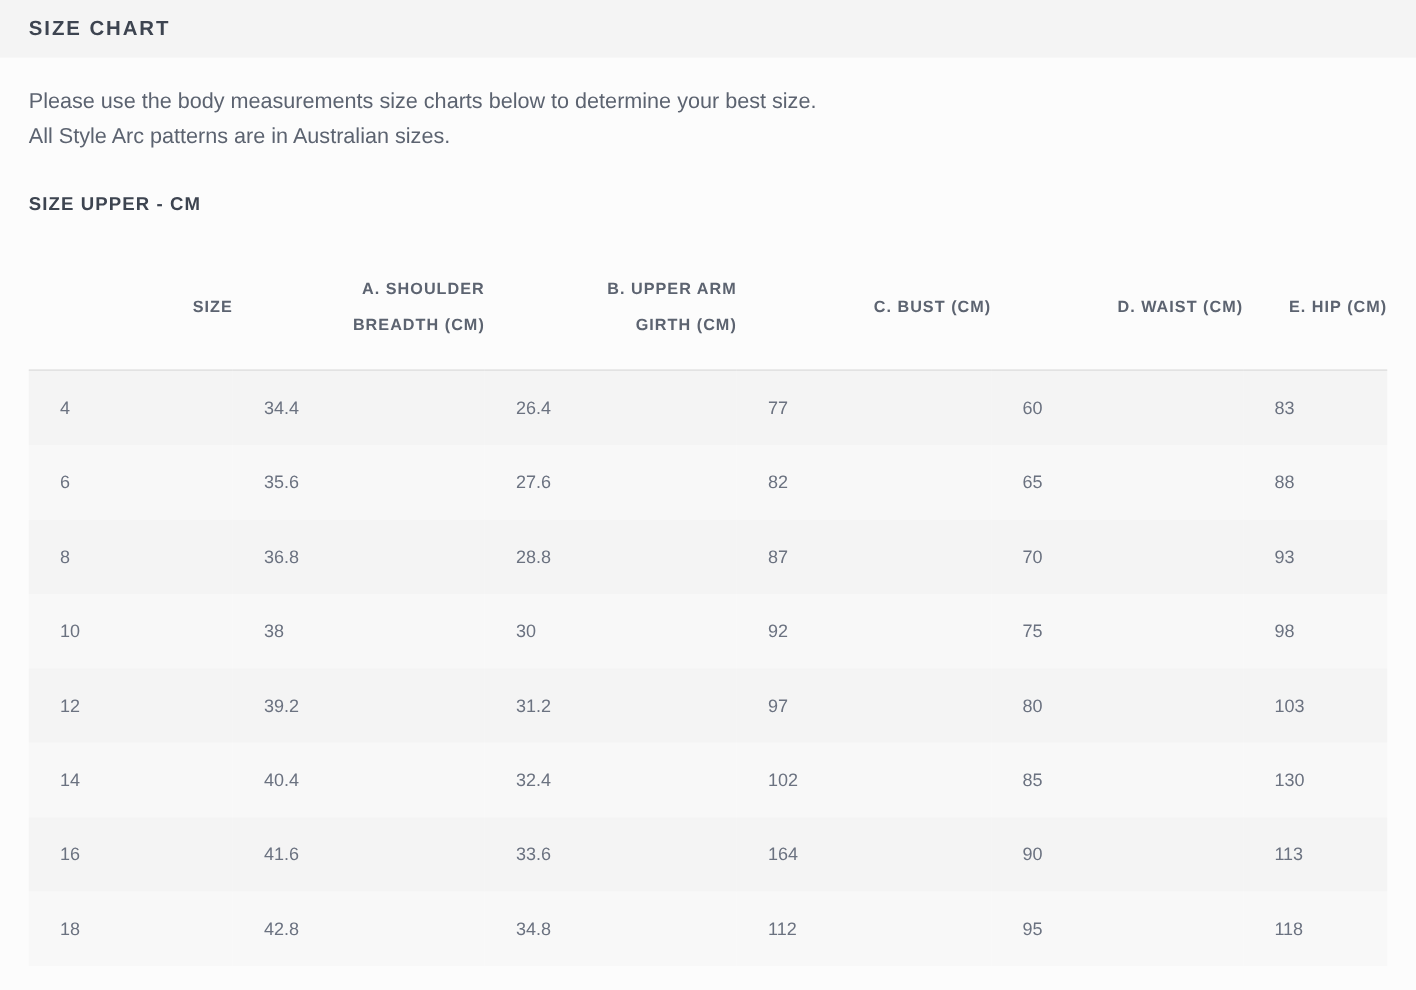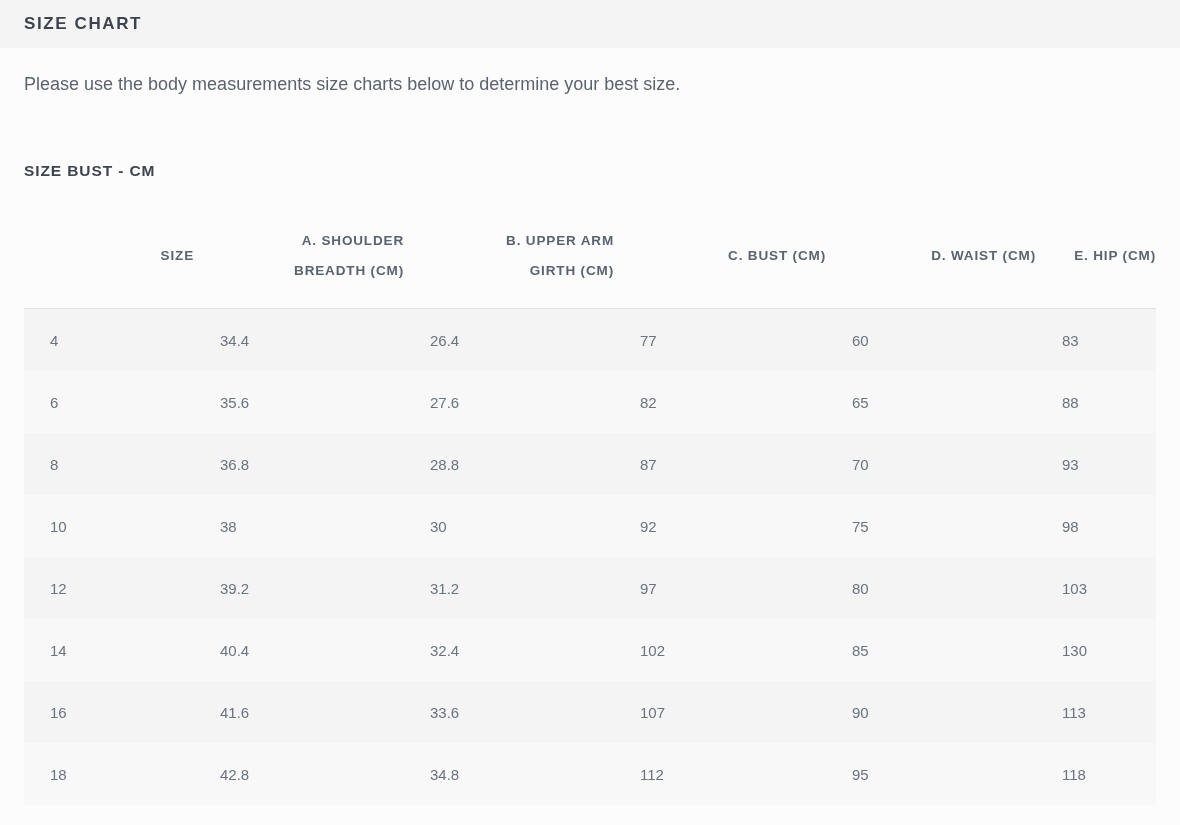--- a/index.html
+++ b/index.html
@@ -121,23 +121,24 @@
 </style>
 </head>
 <body>
 
 <div class="page-banner">
   <div class="page-title">SIZE CHART</div>
 </div>
 
 <div class="intro">
   <span class="intro-line">Please use the body measurements size charts below to determine your best size.</span>
+  <span class="intro-line">All Style Arc patterns are in Australian sizes.</span>
 </div>
 
-<div class="sub-heading">SIZE BUST - CM</div>
+<div class="sub-heading">SIZE UPPER - CM</div>
 
 <div class="size-table-wrap">
   <table class="size-table">
     <colgroup>
       <col class="c-size">
         <col class="c-a">
         <col class="c-b">
         <col class="c-c">
         <col class="c-d">
         <col class="c-e">
@@ -212,21 +213,21 @@
           <td>40.4</td>
           <td>32.4</td>
           <td>102</td>
           <td>85</td>
           <td>130</td>
         </tr>
         <tr>
           <td>16</td>
           <td>41.6</td>
           <td>33.6</td>
-          <td>107</td>
+          <td>164</td>
           <td>90</td>
           <td>113</td>
         </tr>
         <tr>
           <td>18</td>
           <td>42.8</td>
           <td>34.8</td>
           <td>112</td>
           <td>95</td>
           <td>118</td>

